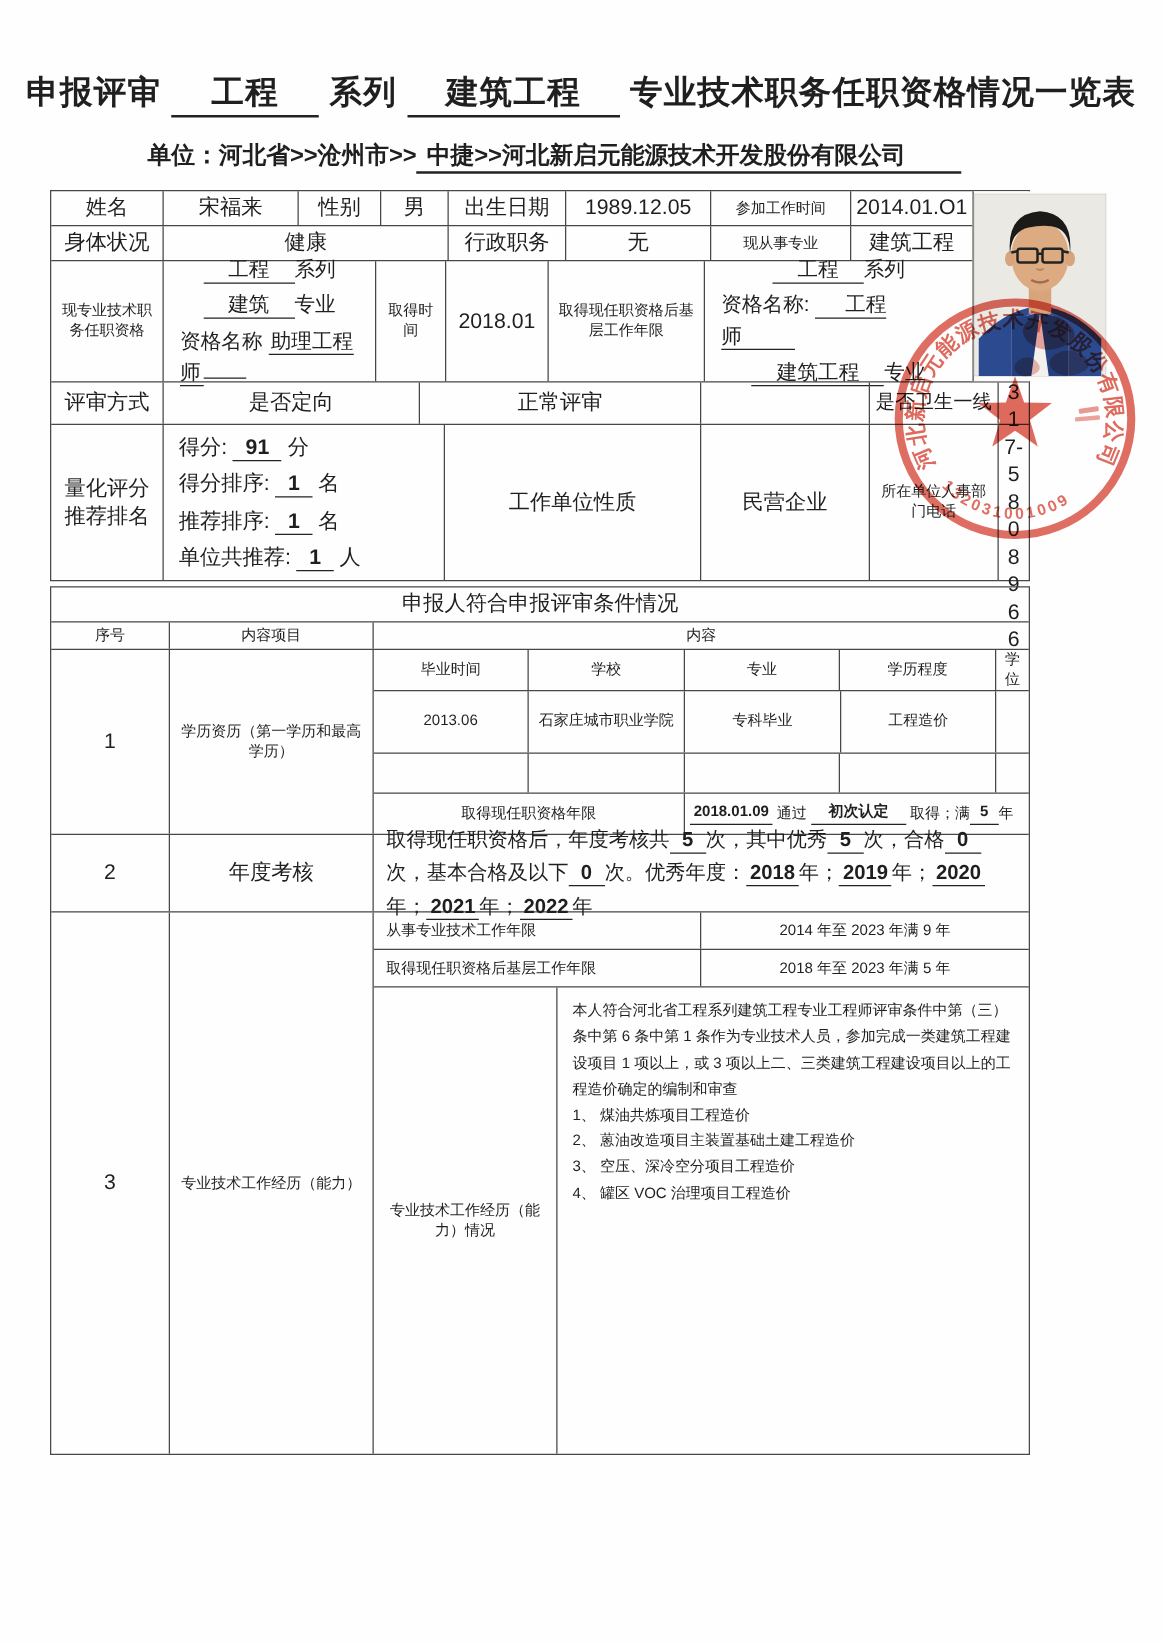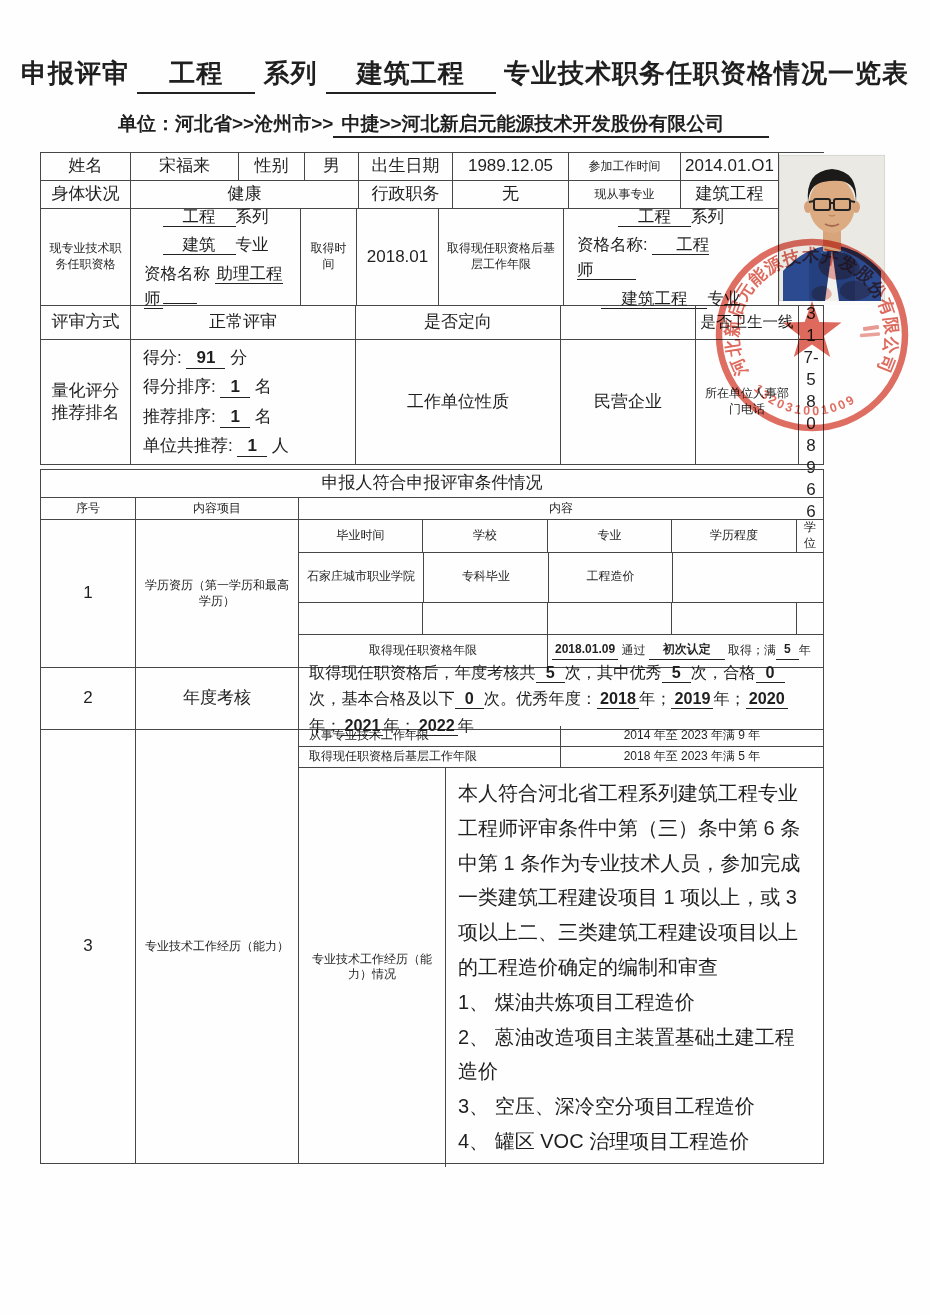--- a/index.html
+++ b/index.html
@@ -58,21 +58,21 @@
 
   
   .sline { margin:3.5px 0; font-size:17px; text-align:left; width:100%; padding-left:8px; }
   .un { border-bottom:1.5px solid #222; padding:0 10px 1px; font-weight:600; }
   .uy { border-bottom:1.5px solid #222; padding:0 3px 1px; font-weight:600; }
 
   .phone { word-break:break-all; font-size:17px; line-height:1.3; }
 
   
   .annual { font-size:16.2px; line-height:1.62; padding:4px 10px; text-align:left; display:block; }
-  .longtext { font-size:20px; line-height:1.74; padding:8px 12px 8px 12px; text-align:left; display:block; }
+  .longtext { font-size:12px; line-height:1.74; padding:8px 12px 8px 12px; text-align:left; display:block; }
   .longtext .item { margin:0; }
 
   
   .stamp { position:absolute; left:695px; top:228px; width:235px; height:215px;
            mix-blend-mode:multiply; opacity:.93; pointer-events:none; z-index:6; }
   .photo-svg { display:block; margin:2px auto 0; }
 </style>
 </head>
 <body>
 
@@ -157,22 +157,22 @@
           <line x1="71" y1="46" x2="76" y2="47" stroke="#232323" stroke-width="2"></line>
 
           <path d="M50,60 q3,2 6,0" stroke="#b9855e" stroke-width="1.5" fill="none"></path>
           <path d="M46,69 q7,4 14,0" stroke="#a66a4e" stroke-width="2" fill="none"></path>
         </svg>
       </div>
     </div>
 
     <div class="row h34">
       <div class="c w90">评审方式</div>
+      <div class="c w205">是否定向</div>
       <div class="c w225">正常评审</div>
-      <div class="c w205">是否定向</div>
       <div class="c w135"></div>
       <div class="c w103 fz15">是否卫生一线</div>
       <div class="c fx"></div>
     </div>
 
     <div class="row h124 nb">
       <div class="c w90">量化评分推荐排名</div>
       <div class="c w225 col">
         <div class="sline"><span>得分:</span> <span class="un">91</span> <span>分</span></div>
         <div class="sline"><span>得分排序:</span> <span class="un">1</span> <span>名</span></div>
@@ -203,20 +203,21 @@
       <div class="c w163 fz16">学历资历（第一学历和最高学历）</div>
       <div class="fx col" style="padding:0">
         <div class="row h33">
           <div class="c w124 fz16">毕业时间</div>
           <div class="c w125 fz16">学校</div>
           <div class="c w124 fz16">专业</div>
           <div class="c w125 fz16">学历程度</div>
           <div class="c fx fz16">学位</div>
         </div>
         <div class="row h50">
+          <div class="c w124 fz16">2013.06</div>
           <div class="c w125 fz16">石家庄城市职业学院</div>
           <div class="c w125 fz16">专科毕业</div>
           <div class="c w124 fz16">工程造价</div>
           <div class="c fx fz16"></div>
         </div>
         <div class="row h33">
           <div class="c w124"></div>
             <div class="c w125"></div>
             <div class="c w124"></div>
             <div class="c w125"></div>

